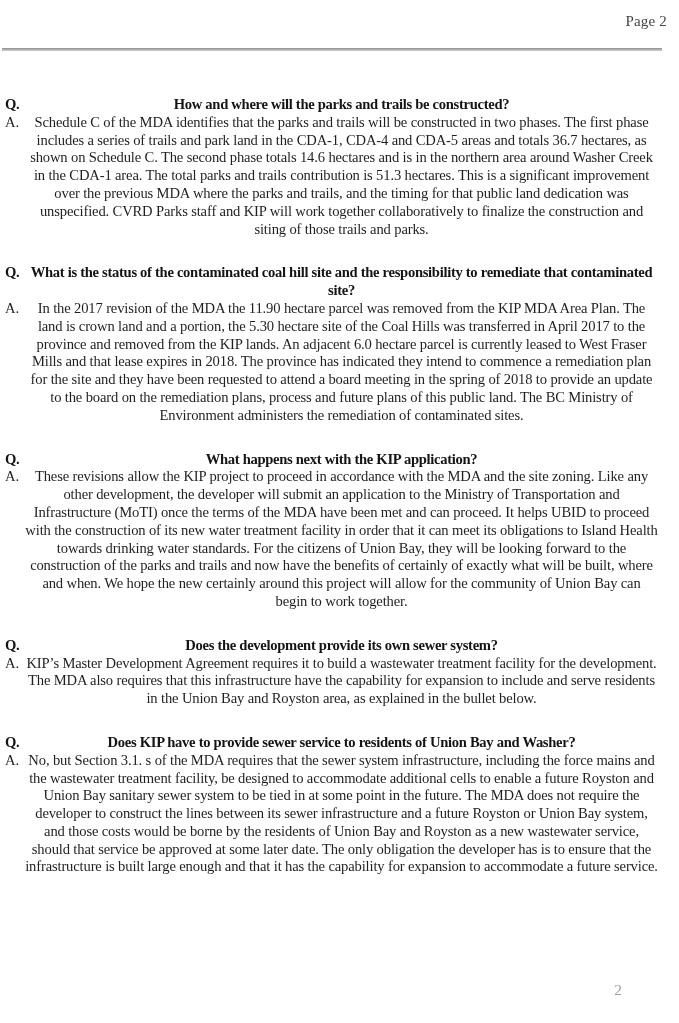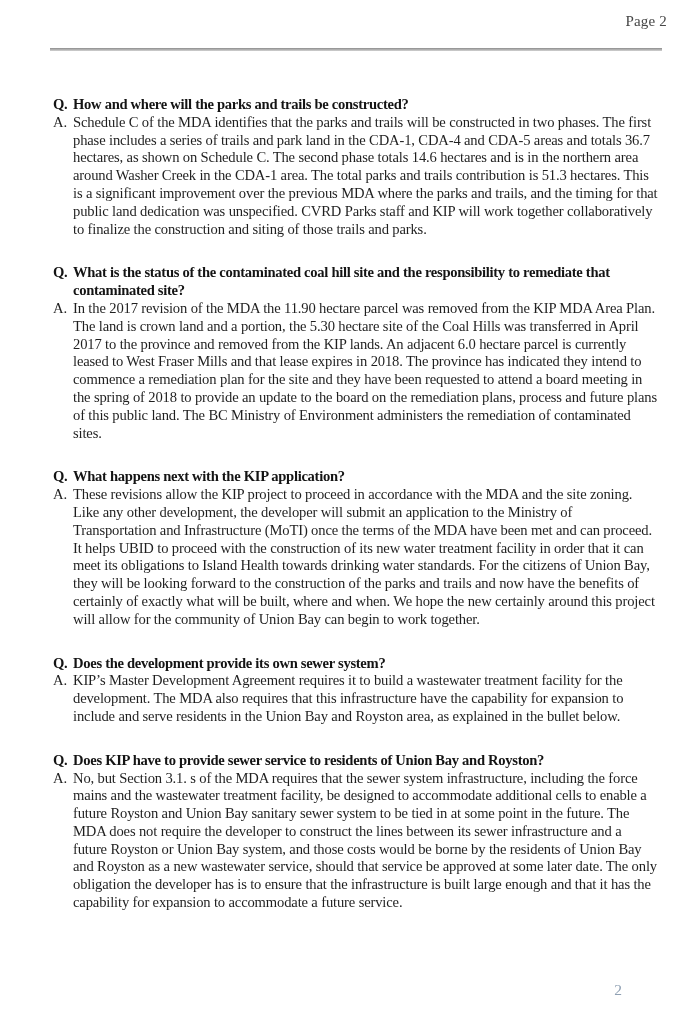--- a/index.html
+++ b/index.html
@@ -5,21 +5,21 @@
   html, body { margin: 0; padding: 0; }
   body {
     width: 679px;
     height: 1023px;
     background: #ffffff;
     font-family: "Liberation Serif", serif;
     position: relative;
     overflow: hidden;
     color: #1e1e1e;
   }
-  .page { position: absolute; inset: 0; margin-left: 48px; }
+  .page { position: absolute; inset: 0; }
 
   .page-header {
     position: absolute;
     top: 13px;
     right: 12px;
     font-size: 15px;
     color: #474747;
     letter-spacing: 0.2px;
   }
 
@@ -52,21 +52,21 @@
     font-weight: bold;
     color: #141414;
     letter-spacing: -0.3px;
   }
 
   .a-row {
     color: #1f1f1f;
     letter-spacing: -0.15px;
   }
 
-  .qtext, .atext { flex: 1; }
+  .qtext, .atext { flex: 1; text-align: center; }
 
   .page-footer {
     position: absolute;
     top: 981px;
     right: 57px;
     font-size: 15.5px;
     color: #8fa0b3;
   }
 </style>
 </head>
@@ -120,21 +120,21 @@
       </div>
       <div class="a-row">
         <span class="marker">A.</span>
         <span class="atext">KIP’s Master Development Agreement requires it to build a wastewater treatment facility for the development. The MDA also requires that this infrastructure have the capability for expansion to include and serve residents in the Union Bay and Royston area, as explained in the bullet below.</span>
       </div>
     </div>
 
     <div class="qa">
       <div class="q-row">
         <span class="marker">Q.</span>
-        <span class="qtext">Does KIP have to provide sewer service to residents of Union Bay and Royston?</span>
+        <span class="qtext">Does KIP have to provide sewer service to residents of Union Bay and Washer?</span>
       </div>
       <div class="a-row">
         <span class="marker">A.</span>
         <span class="atext">No, but Section 3.1. s of the MDA requires that the sewer system infrastructure, including the force mains and the wastewater treatment facility, be designed to accommodate additional cells to enable a future Royston and Union Bay sanitary sewer system to be tied in at some point in the future. The MDA does not require the developer to construct the lines between its sewer infrastructure and a future Royston or Union Bay system, and those costs would be borne by the residents of Union Bay and Royston as a new wastewater service, should that service be approved at some later date. The only obligation the developer has is to ensure that the infrastructure is built large enough and that it has the capability for expansion to accommodate a future service.</span>
       </div>
     </div>
 
   </div>
 
   <div class="page-footer">2</div>

